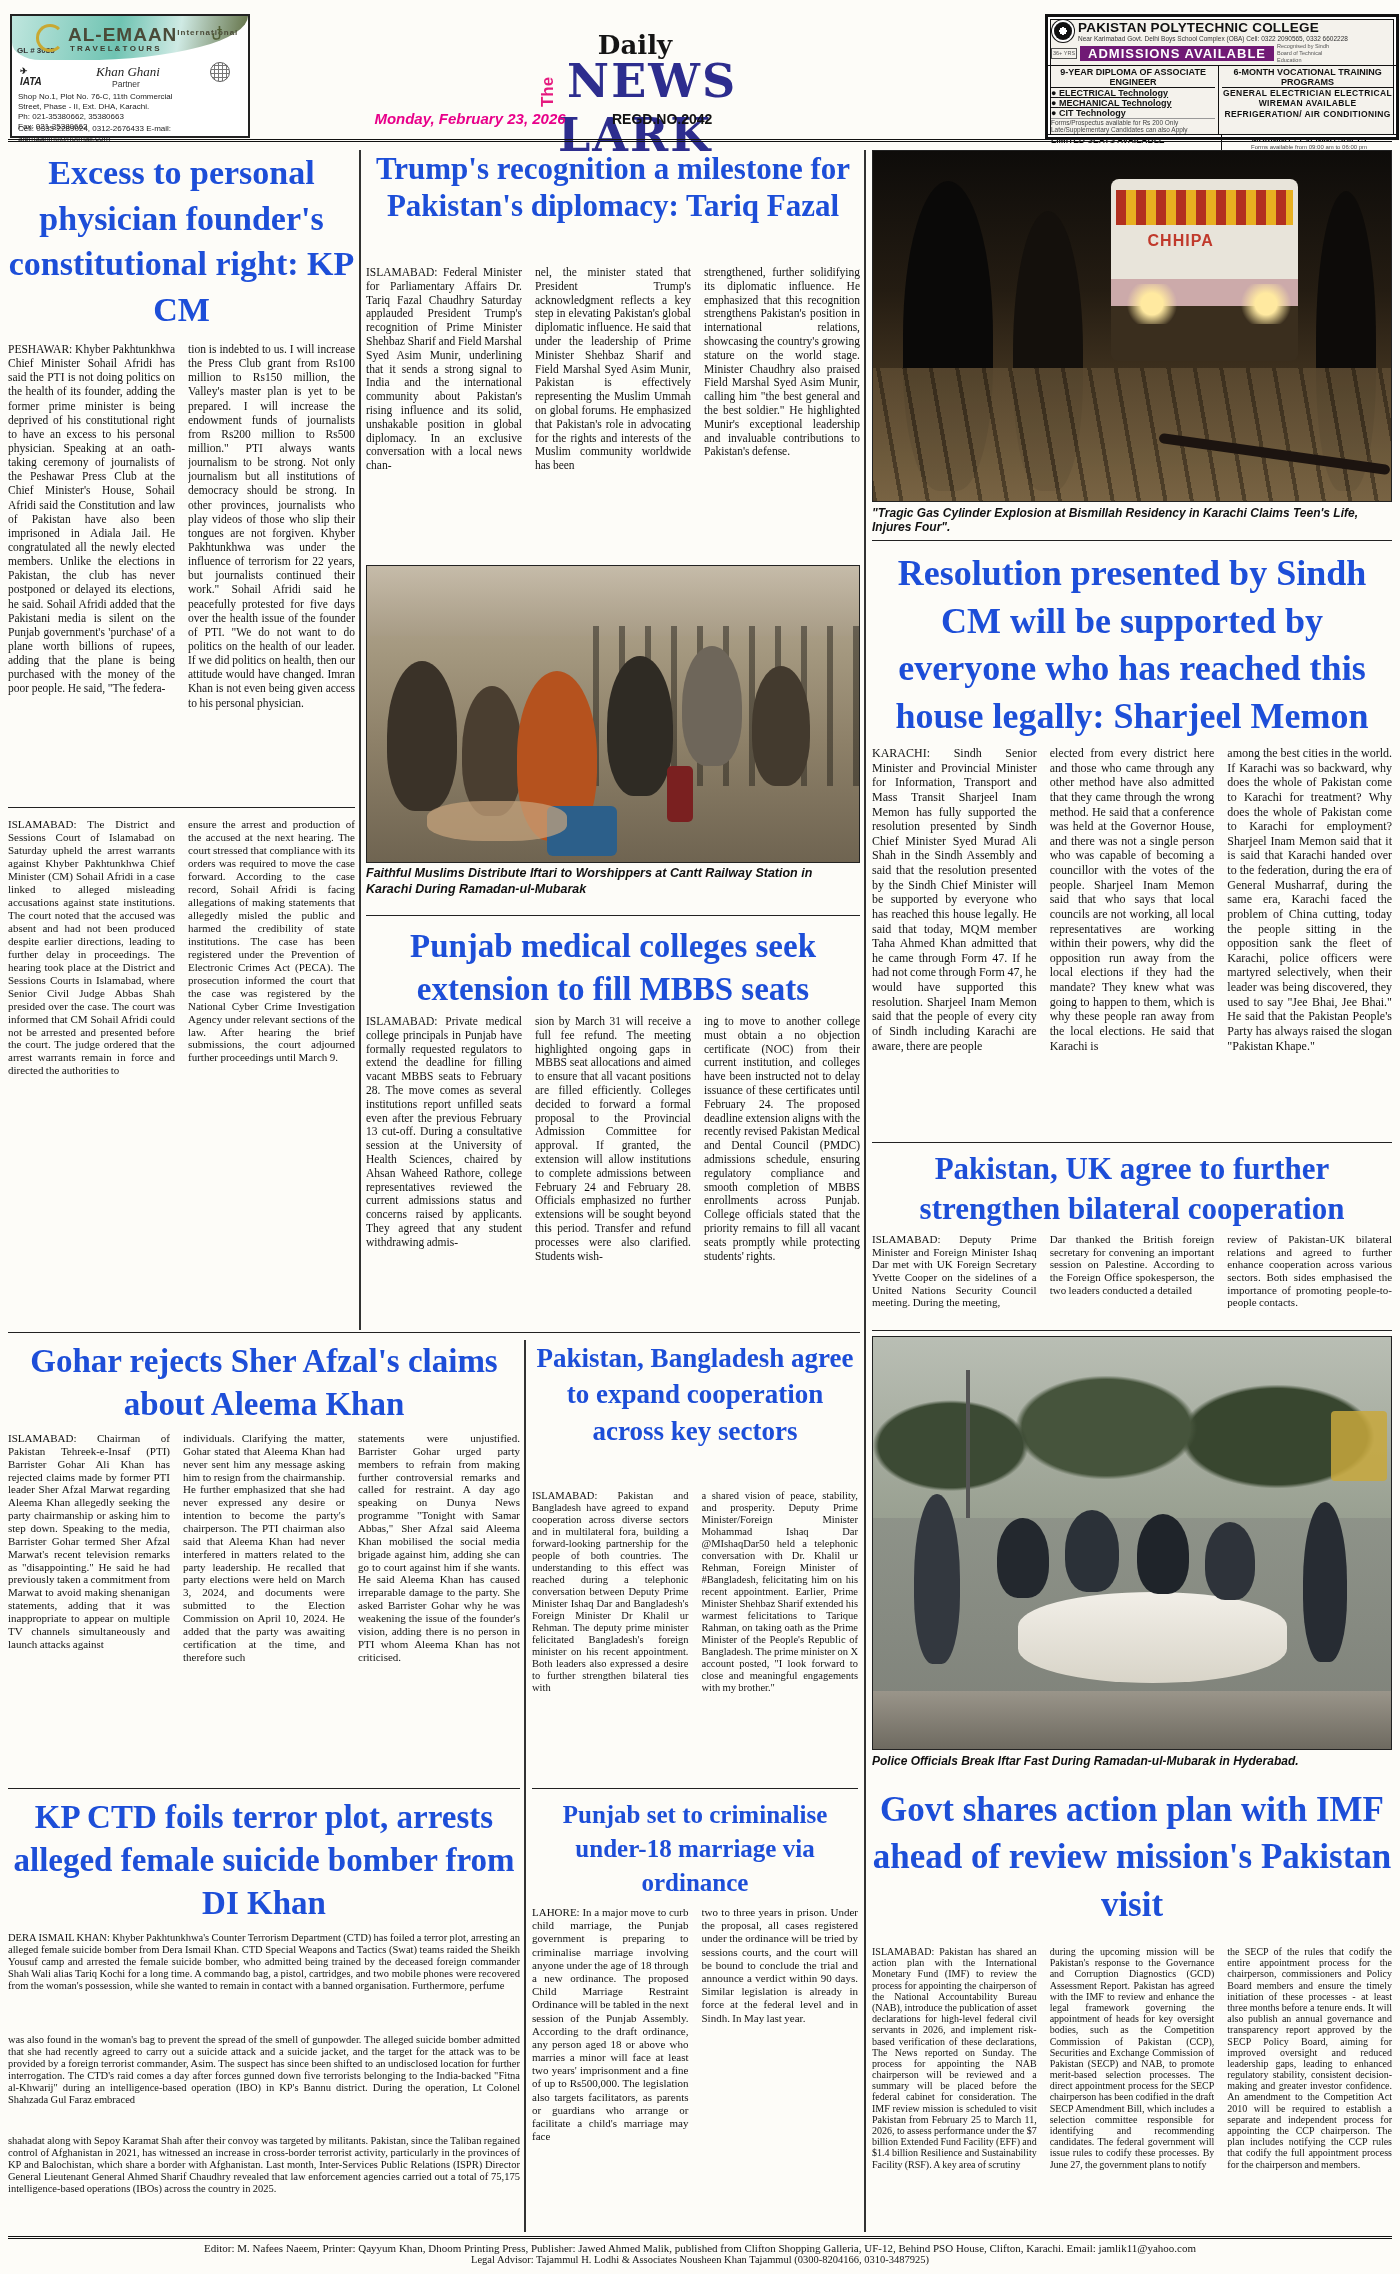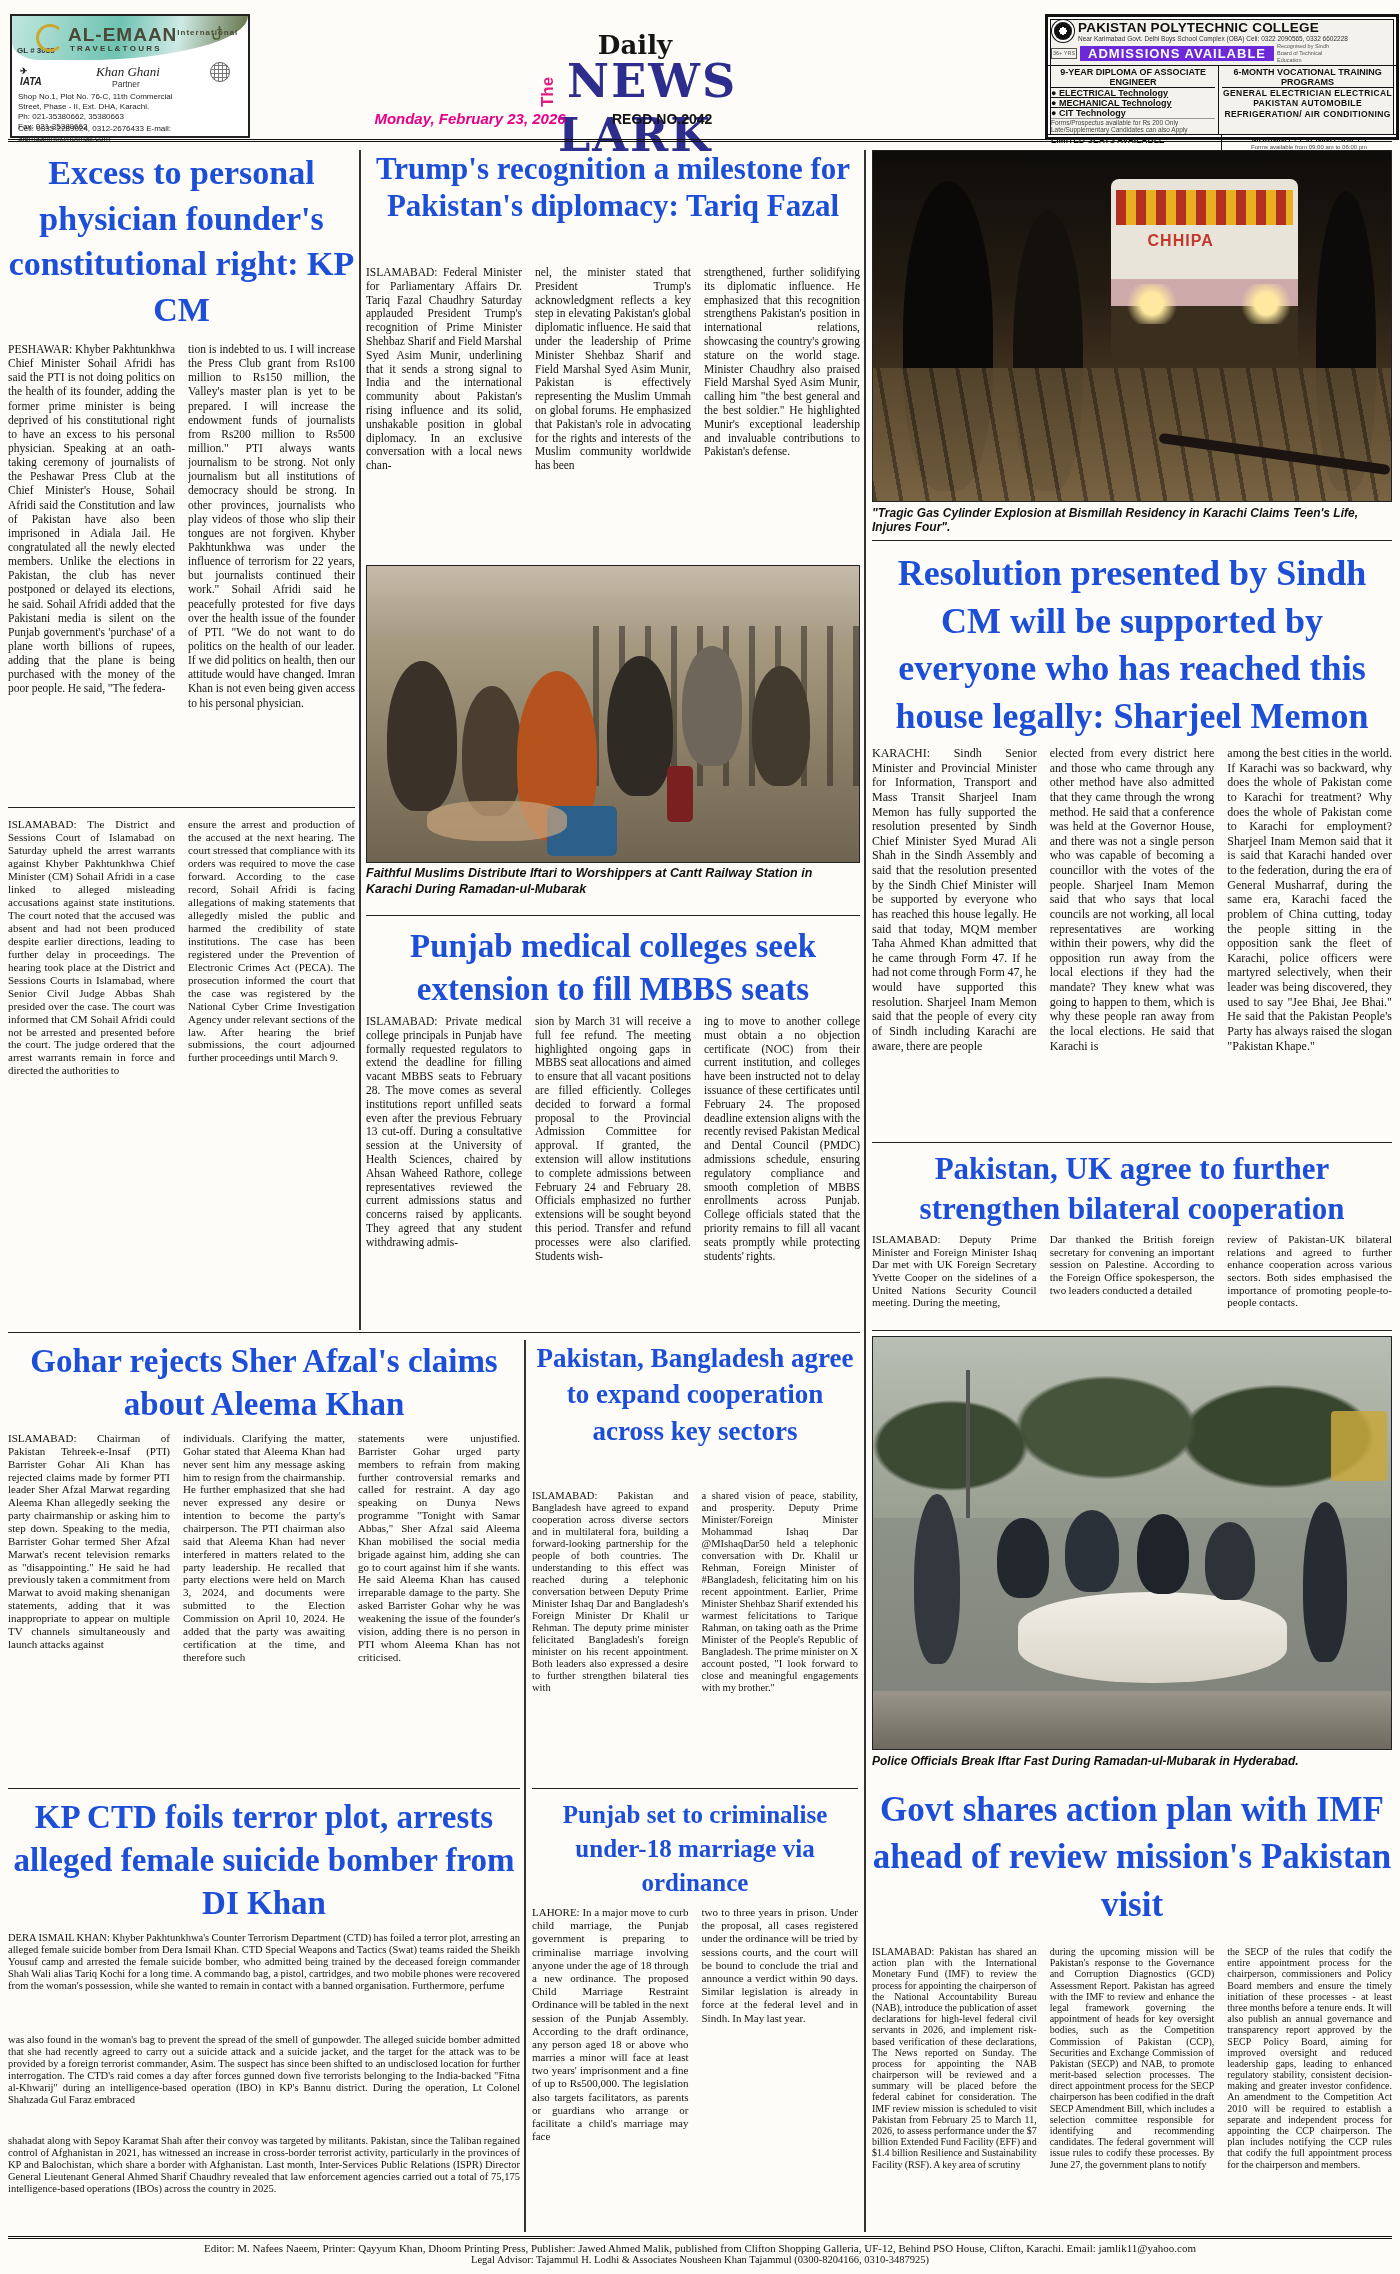--- a/index.html
+++ b/index.html
@@ -69,35 +69,35 @@
   <div class="abs" style="left:612px;top:111px;font-size:14px;font-weight:bold;font-family:'Liberation Sans',sans-serif;">REGD.NO.2042</div>
 
   <div id="ad-college" class="abs" style="left:1045px;top:14px;width:348px;height:120px;font-size:8px;">
     <div style="position:relative;padding:3px 4px 0 30px;">
       <div class="abs" style="left:6px;top:5px;width:18px;height:18px;border-radius:50%;background:radial-gradient(circle,#fff 0 28%,#111 30% 100%);box-shadow:0 0 0 2px #fff,0 0 0 3px #111;"></div>
       <div style="font-size:13.5px;font-weight:bold;letter-spacing:.2px;">PAKISTAN POLYTECHNIC COLLEGE</div>
       <div style="font-size:6.5px;color:#333;">Near Karimabad Govt. Delhi Boys School Complex (OBA) Cell: 0322 2090565, 0332 6602228</div>
     </div>
     <div style="display:flex;align-items:center;gap:3px;padding:1px 3px;">
       <div class="tiny" style="border:1px solid #555;font-size:5.5px;padding:1px;color:#555;">36+ YRS</div>
-      <div style="background:#6d28d9;color:#fff;font-weight:bold;font-size:13px;padding:0 8px;letter-spacing:1px;">ADMISSIONS AVAILABLE</div>
+      <div style="background:#701a75;color:#fff;font-weight:bold;font-size:13px;padding:0 8px;letter-spacing:1px;">ADMISSIONS AVAILABLE</div>
       <div class="tiny" style="font-size:5.5px;color:#555;width:52px;">Recognised by Sindh Board of Technical Education</div>
     </div>
     <div style="display:flex;border-top:1px solid #111;">
       <div style="width:49%;border-right:1px solid #111;padding:1px 3px;">
         <div style="font-weight:bold;font-size:9px;text-align:center;border-bottom:1px solid #111;">9-YEAR DIPLOMA OF ASSOCIATE ENGINEER</div>
         <div style="font-size:9px;font-weight:bold;text-decoration:underline;">● <span>ELECTRICAL Technology</span></div>
         <div style="font-size:9px;font-weight:bold;text-decoration:underline;">● <span>MECHANICAL Technology</span></div>
         <div style="font-size:9px;font-weight:bold;">● <span>CIT Technology</span></div>
         <div style="font-size:6.5px;color:#444;border-top:1px solid #999;">Forms/Prospectus available for Rs 200 Only</div>
         <div style="font-size:6.5px;color:#444;">Late/Supplementary Candidates can also Apply</div>
       </div>
       <div style="width:51%;padding:1px 3px;text-align:center;">
         <div style="font-weight:bold;font-size:9px;border-bottom:1px solid #111;">6-MONTH VOCATIONAL TRAINING PROGRAMS</div>
-        <div style="font-weight:bold;font-size:8.5px;line-height:1.25;letter-spacing:.4px;">GENERAL ELECTRICIAN ELECTRICAL PAKISTAN AUTOMOBILE REFRIGERATION/ AIR CONDITIONING</div>
+        <div style="font-weight:bold;font-size:8.5px;line-height:1.25;letter-spacing:.4px;">GENERAL ELECTRICIAN ELECTRICAL WIREMAN AVAILABLE REFRIGERATION/ AIR CONDITIONING</div>
       </div>
     </div>
     <div style="display:flex;border-top:1px solid #111;">
       <div style="width:49%;font-weight:bold;font-size:8.5px;padding:0 3px;border-right:1px solid #111;">LIMITED SEATS AVAILABLE</div>
       <div style="width:51%;text-align:center;">
         <span style="font-weight:bold;font-size:8px;">MORNING + EVENING SHIFTS</span>
         <span style="font-size:6px;color:#444;display:block;">Forms available from 09:00 am to 06:00 pm</span>
       </div>
     </div>
   </div>

